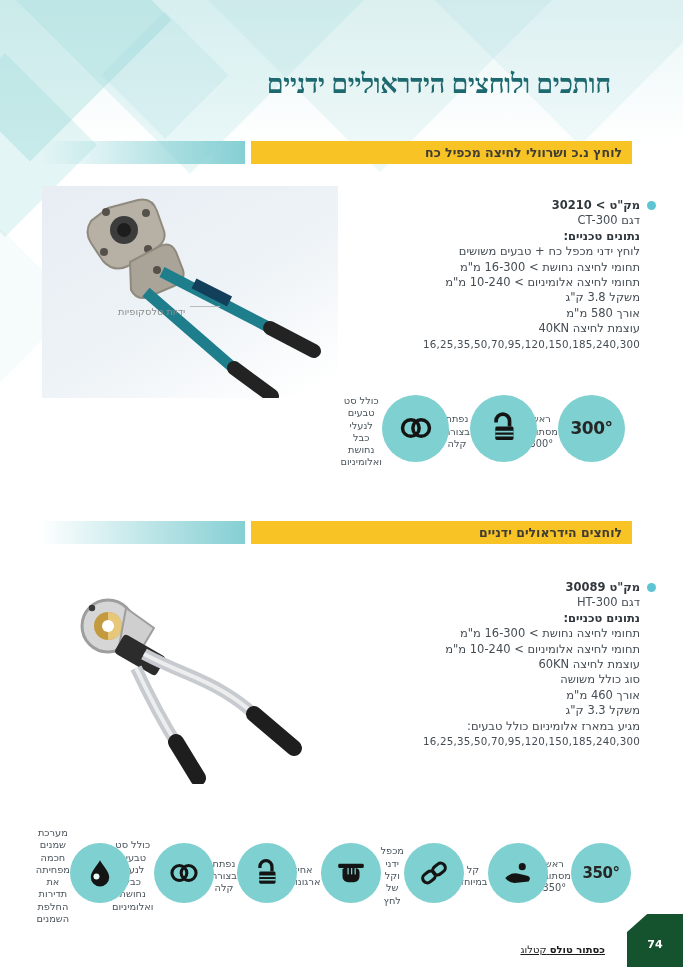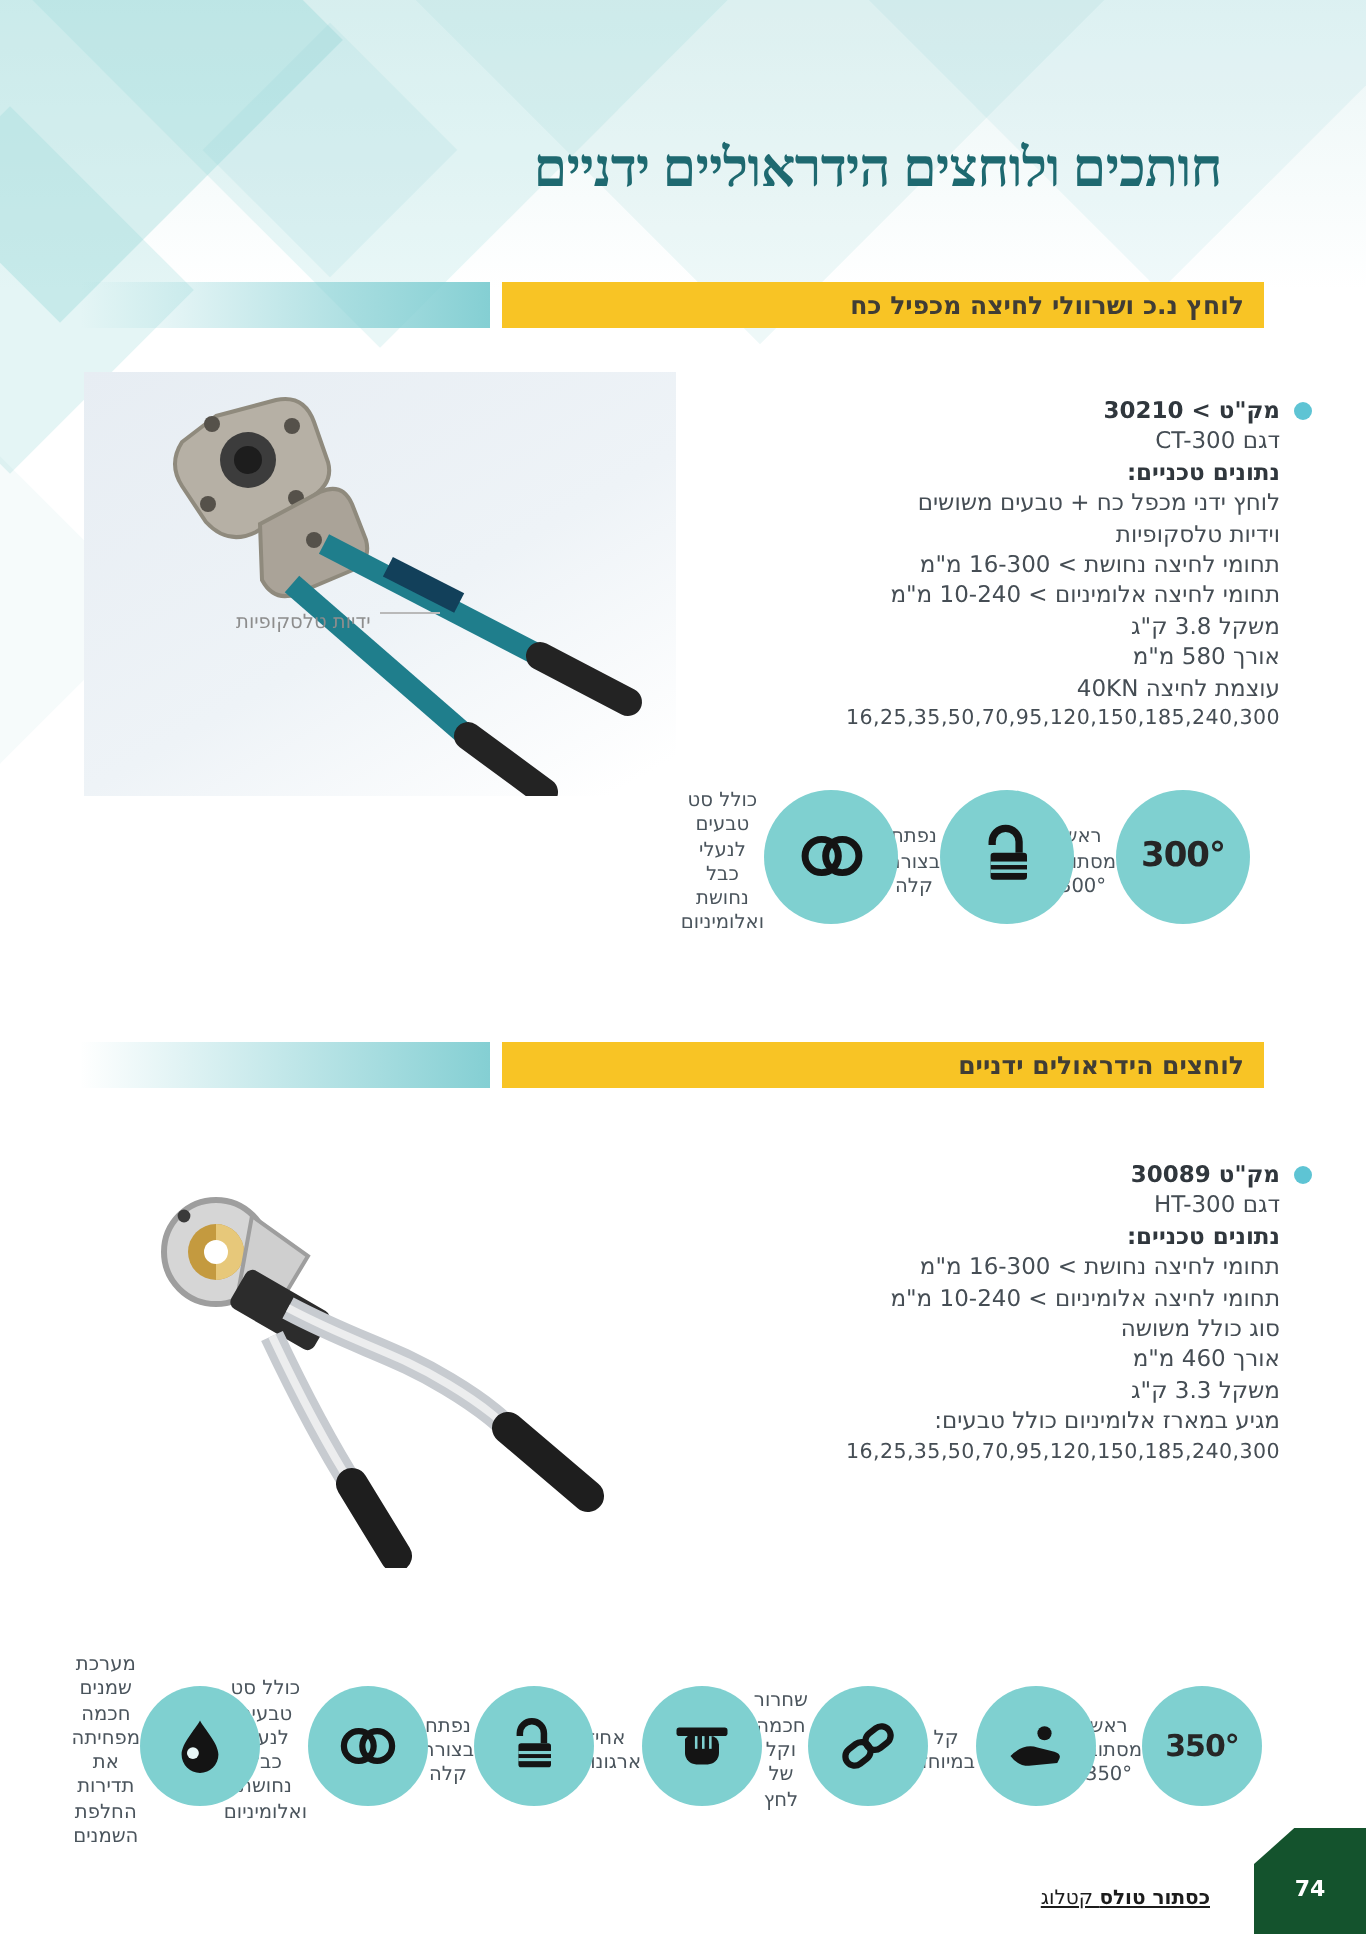--- a/index.html
+++ b/index.html
@@ -115,21 +115,20 @@
   </div>
 
   <div class="specs specs1">
     <div class="line sku">
       <span class="bullet"></span>
       <span>מק"ט &gt; 30210</span>
     </div>
     <div class="line">דגם CT-300</div>
     <div class="line bold">נתונים טכניים:</div>
     <div class="line">לוחץ ידני מכפל כח + טבעים משושים</div>
-    <div class="line">וידיות טלסקופיות</div>
     <div class="line">תחומי לחיצה נחושת &gt; 16-300 מ"מ</div>
     <div class="line">תחומי לחיצה אלומיניום &gt; 10-240 מ"מ</div>
     <div class="line">משקל 3.8 ק"ג</div>
     <div class="line">אורך 580 מ"מ</div>
     <div class="line">עוצמת לחיצה 40KN</div>
     <div class="line nums">16,25,35,50,70,95,120,150,185,240,300</div>
   </div>
 
   <div class="icons1">
     <div class="icon-item">
@@ -186,20 +185,21 @@
 
   <div class="specs specs2">
     <div class="line sku">
       <span class="bullet"></span>
       <span>מק"ט 30089</span>
     </div>
     <div class="line">דגם HT-300</div>
     <div class="line bold">נתונים טכניים:</div>
     <div class="line">תחומי לחיצה נחושת &gt; 16-300 מ"מ</div>
     <div class="line">תחומי לחיצה אלומיניום &gt; 10-240 מ"מ</div>
+    <div class="line">עוצמת לחיצה 60KN</div>
     <div class="line">סוג כולל משושה</div>
     <div class="line">אורך 460 מ"מ</div>
     <div class="line">משקל 3.3 ק"ג</div>
     <div class="line">מגיע במארז אלומיניום כולל טבעים:</div>
     <div class="line nums">16,25,35,50,70,95,120,150,185,240,300</div>
   </div>
 
   <div class="icons2">
     <div class="icon-item">
       <div class="circle">
@@ -218,21 +218,21 @@
     </div>
     <div class="icon-item">
       <div class="circle">
         <svg viewBox="0 0 48 48">
           <g transform="rotate(-38 24 24)" fill="none" stroke="#141414" stroke-width="4.4">
             <rect x="5.5" y="17.5" width="19" height="13" rx="6.5"></rect>
             <rect x="23.5" y="17.5" width="19" height="13" rx="6.5"></rect>
           </g>
         </svg>
       </div>
-      <div class="icon-label">שחרור חכמה וקל של לחץ</div>
+      <div class="icon-label">מכפל ידני וקל של לחץ</div>
     </div>
     <div class="icon-item">
       <div class="circle">
         <svg viewBox="0 0 48 48">
           <rect x="6" y="11" width="36" height="6" rx="2" fill="#141414"></rect>
           <path d="M14 17 h16 a6 6 0 0 1 6 6 v6 a8 8 0 0 1 -8 8 h-8 a8 8 0 0 1 -8 -8 v-10 Z" fill="#141414"></path>
           <rect x="19" y="17" width="1.8" height="9" fill="#7fd0d0"></rect>
           <rect x="24" y="17" width="1.8" height="9" fill="#7fd0d0"></rect>
           <rect x="29" y="17" width="1.8" height="9" fill="#7fd0d0"></rect>
         </svg>

